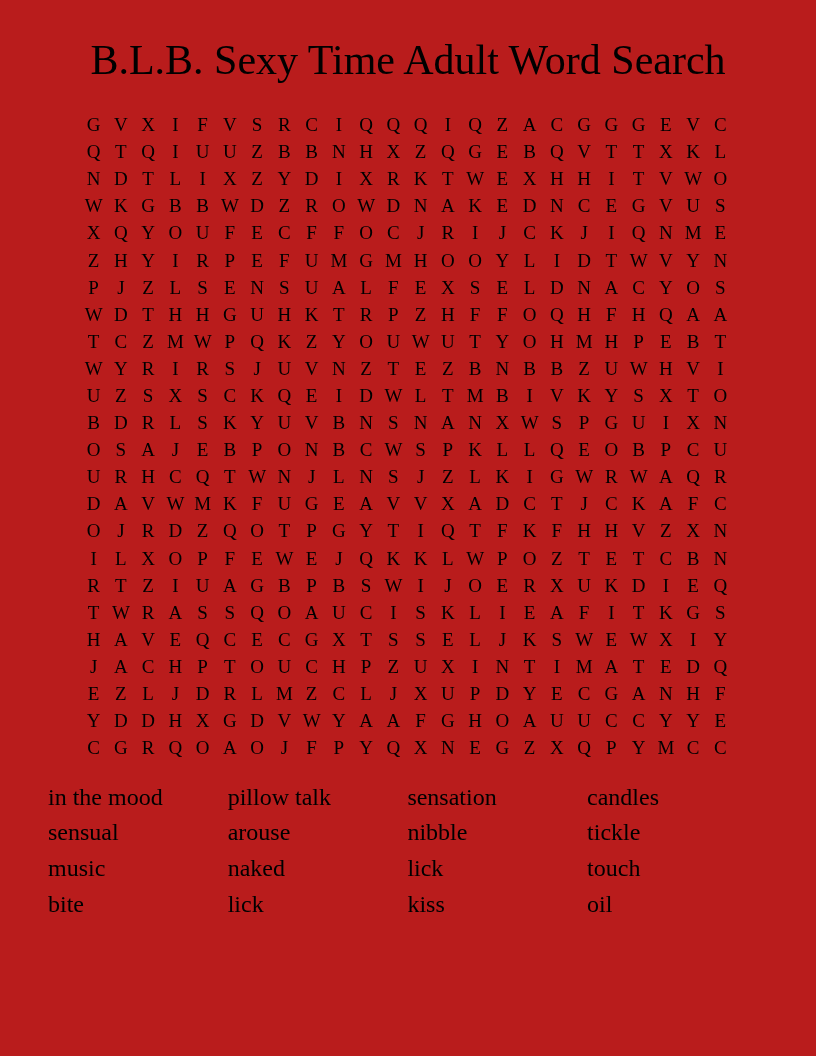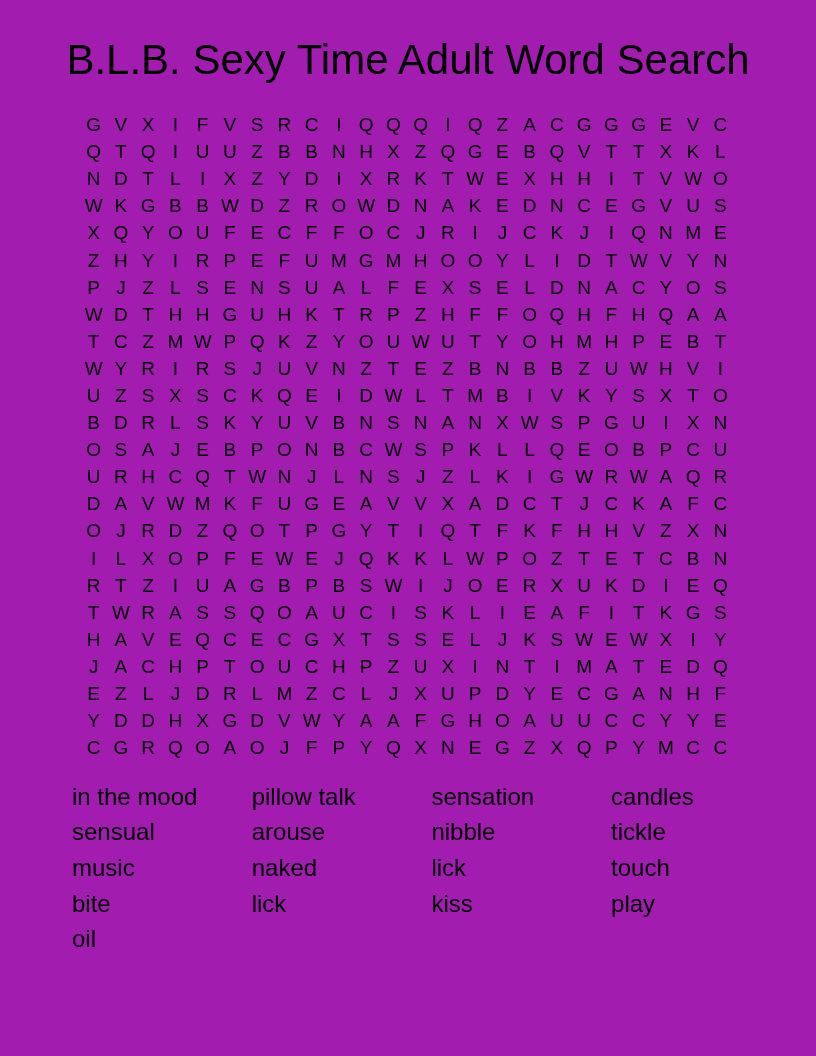--- a/index.html
+++ b/index.html
@@ -1,22 +1,22 @@
 <!DOCTYPE html>
 <html><head>
 <meta charset="utf-8">
 <style>
   html, body { margin: 0; padding: 0; background: #ffffff; }
   .page {
     position: relative;
     width: 816px;
     height: 1056px;
-    background: #a21caf;
+    background: #b91c1c;
     color: #000000;
-    font-family: Liberation Sans, sans-serif;
+    font-family: Liberation Serif, serif;
     overflow: hidden;
   }
   .title {
     position: absolute;
     top: 39px;
     left: 0;
     width: 100%;
     margin: 0;
     text-align: center;
     font-size: 42px;
@@ -40,21 +40,20 @@
     line-height: 1;
   }
   .wordlist {
     position: absolute;
     left: 48px;
     top: 779px;
     display: grid;
     grid-template-columns: repeat(4, 179.7px);
     grid-auto-rows: 35.6px;
     font-size: 24px;
-    margin-left: 24px;
   }
   .word {
     display: flex;
     align-items: center;
     line-height: 1;
   }
 </style>
 </head>
 <body>
 
@@ -647,16 +646,15 @@
       <div class="word">arouse</div>
       <div class="word">nibble</div>
       <div class="word">tickle</div>
       <div class="word">music</div>
       <div class="word">naked</div>
       <div class="word">lick</div>
       <div class="word">touch</div>
       <div class="word">bite</div>
       <div class="word">lick</div>
       <div class="word">kiss</div>
-      <div class="word">play</div>
       <div class="word">oil</div>
     </div>
 </div>
 
 </body></html>

